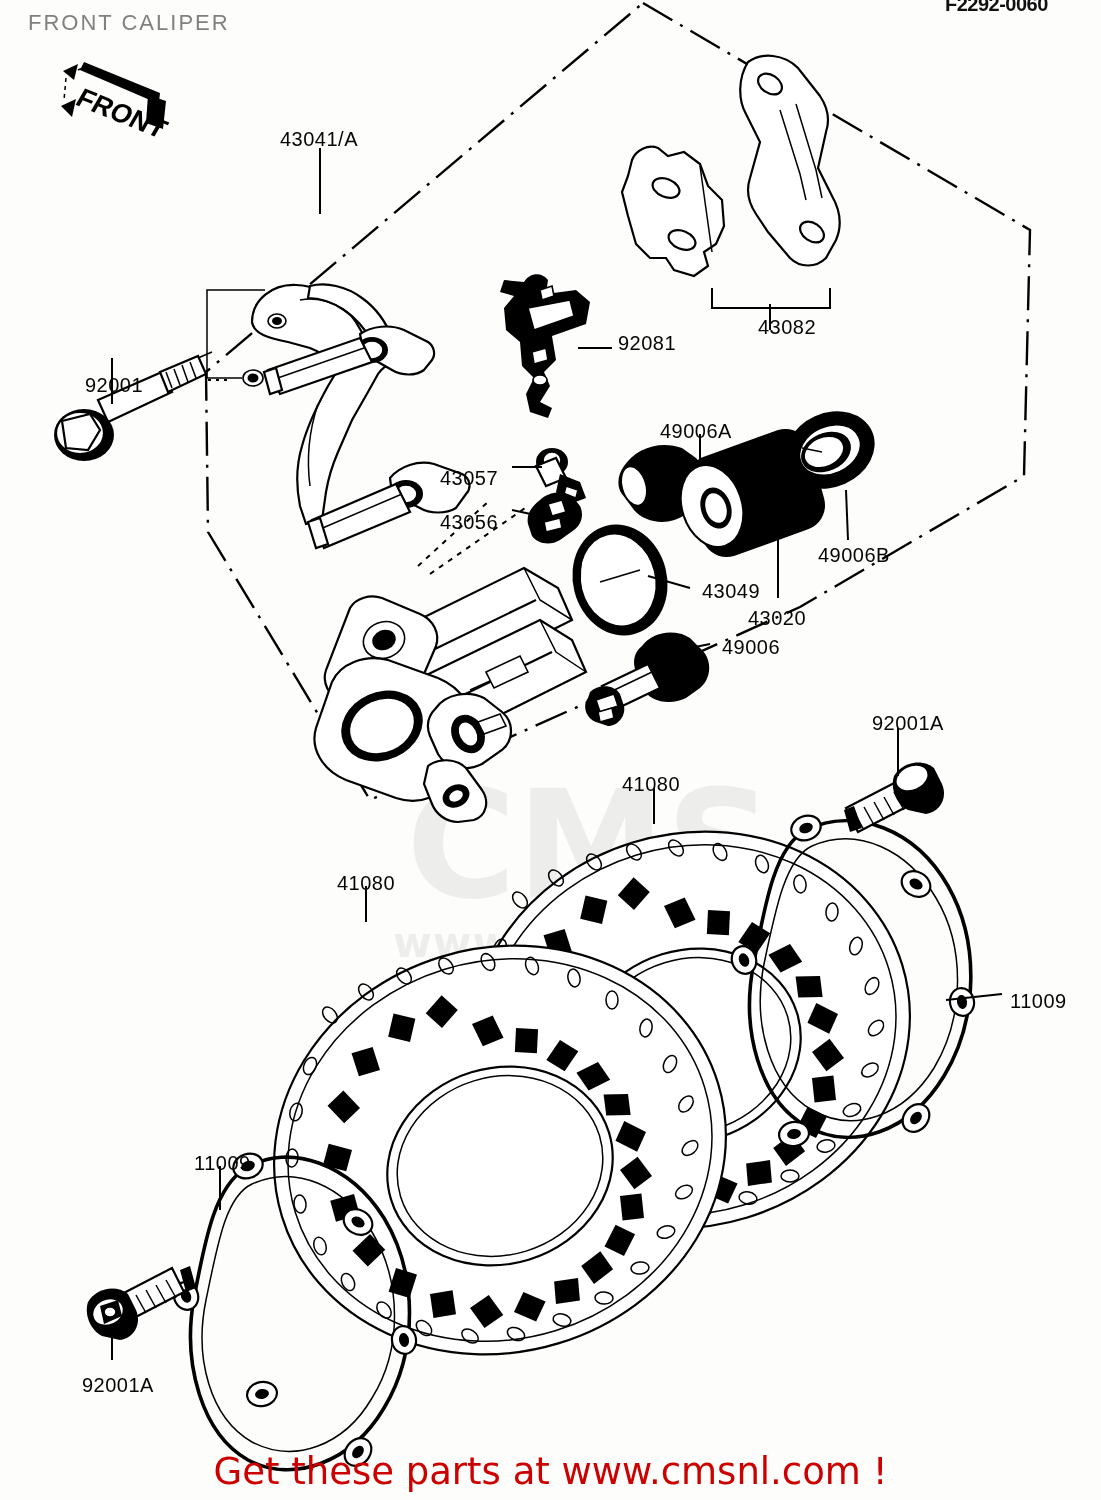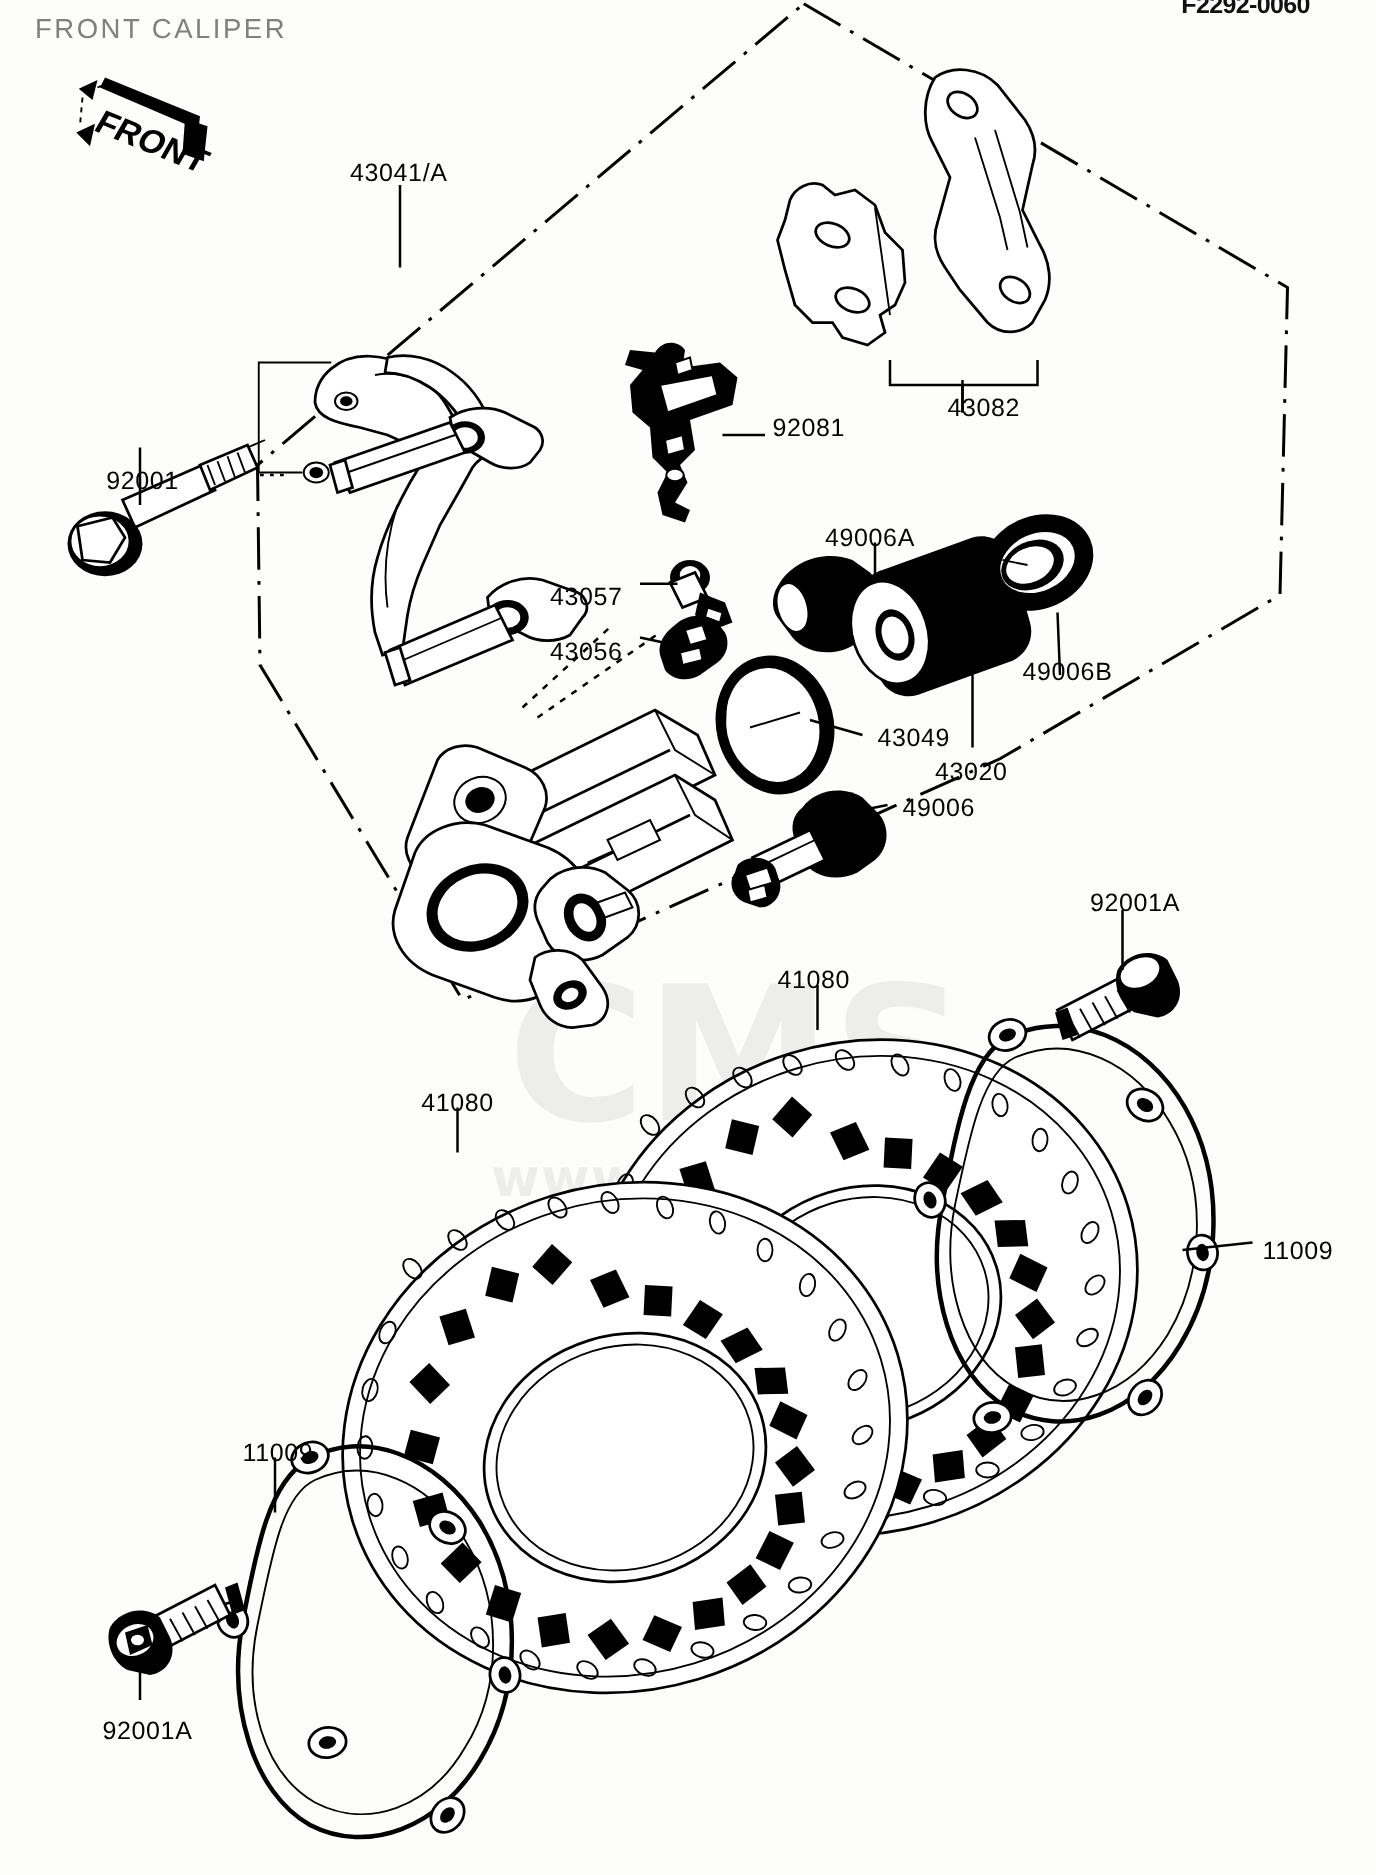--- a/index.html
+++ b/index.html
@@ -612,25 +612,26 @@
   <div class="page-title">FRONT CALIPER</div>
   <div class="sheet-code">F2292-0060</div>
 
   <div class="plabel" style="left:280px;  top:128px;">43041/A</div>
   <div class="plabel" style="left:85px;   top:338px;margin-top:36px;">92001</div>
   <div class="plabel" style="left:618px;  top:332px;">92081</div>
   <div class="plabel" style="left:734px;  top:316px;margin-left:24px;">43082</div>
   <div class="plabel" style="left:440px;  top:467px;">43057</div>
   <div class="plabel" style="left:440px;  top:511px;">43056</div>
   <div class="plabel" style="left:660px;  top:420px;">49006A</div>
-  <div class="plabel" style="left:818px;  top:527px;">49006B</div>
+  <div class="plabel" style="left:818px;  top:544px;">49006B</div>
   <div class="plabel" style="left:702px;  top:580px;">43049</div>
   <div class="plabel" style="left:748px;  top:607px;">43020</div>
   <div class="plabel" style="left:722px;  top:636px;">49006</div>
   <div class="plabel" style="left:872px;  top:712px;">92001A</div>
   <div class="plabel" style="left:622px;  top:773px;">41080</div>
   <div class="plabel" style="left:337px;  top:872px;">41080</div>
   <div class="plabel" style="left:1010px; top:990px;">11009</div>
   <div class="plabel" style="left:194px;  top:1152px;">11009</div>
   <div class="plabel" style="left:82px;   top:1374px;">92001A</div>
 
+  <div class="footer-cta">Get these parts at www.cmsnl.com !</div>
 
 </div>
 
 </body></html>

